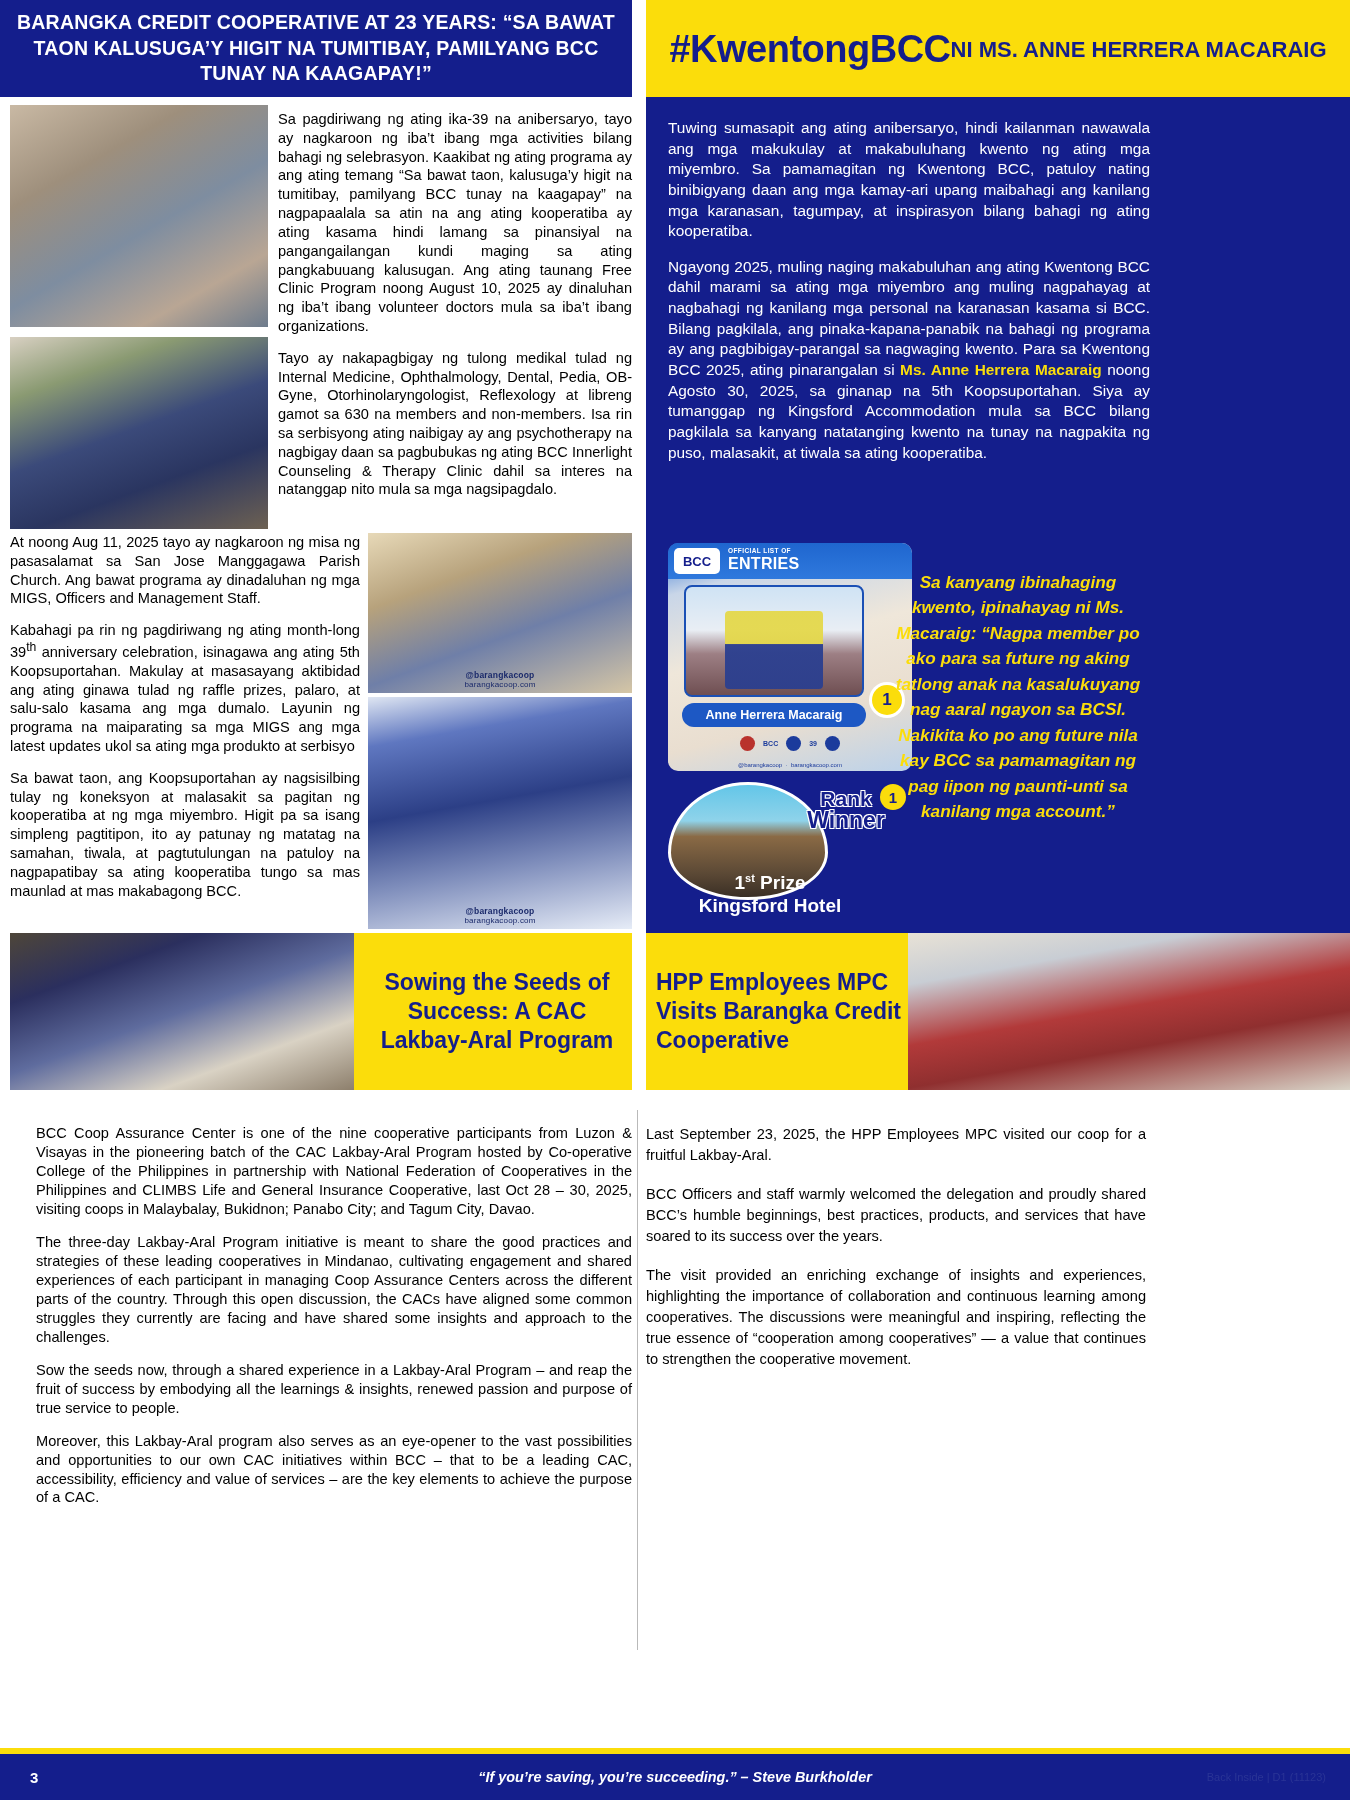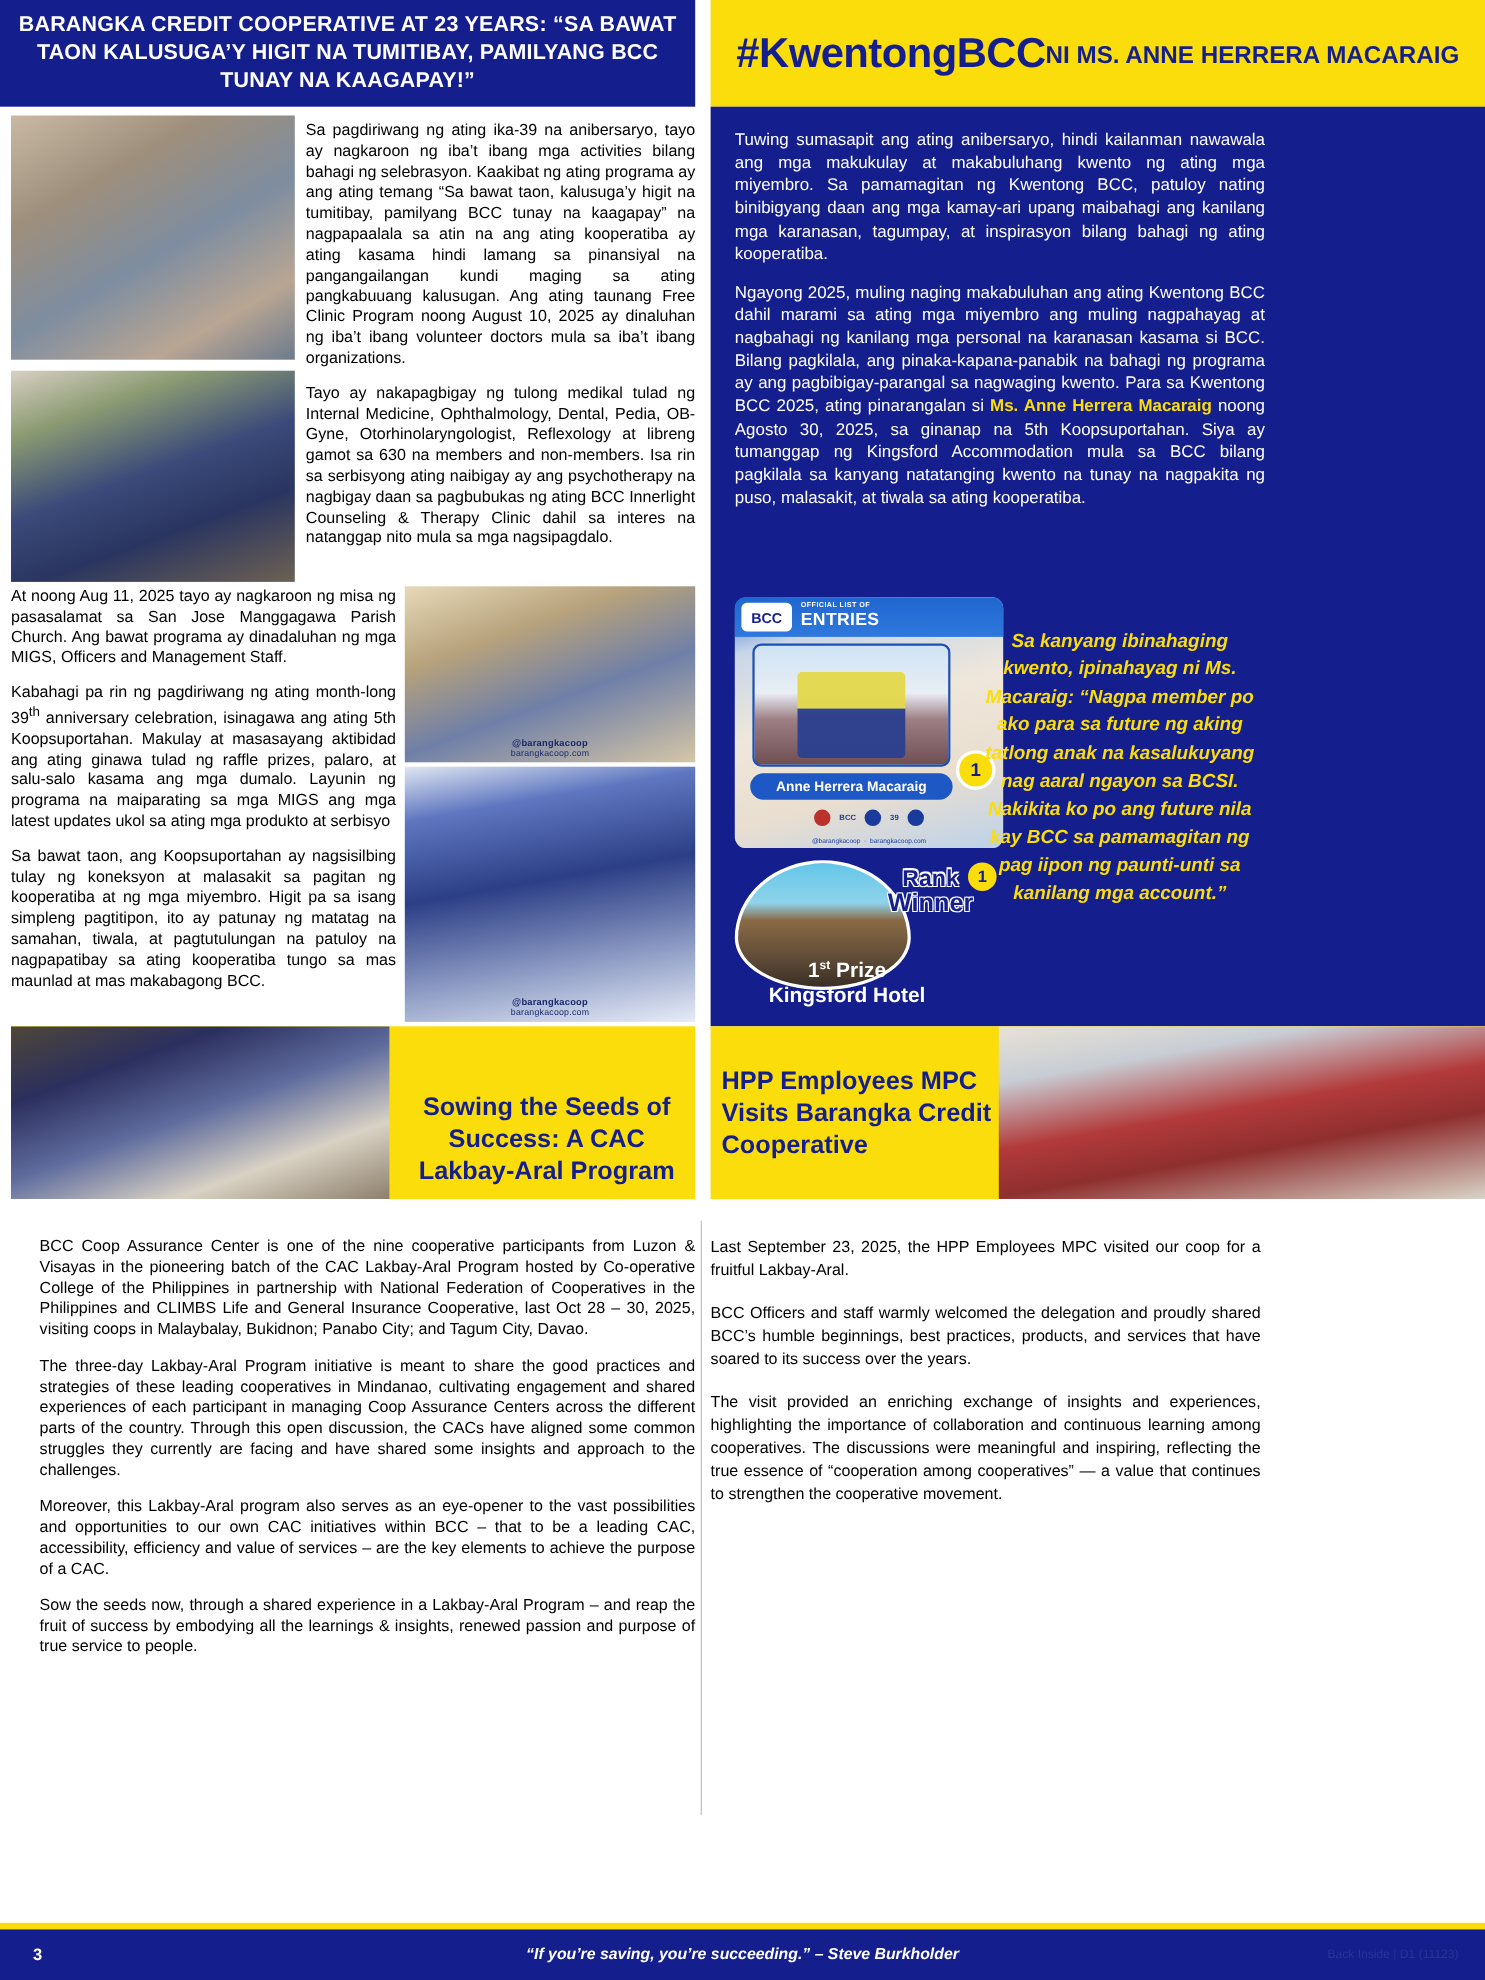--- a/index.html
+++ b/index.html
@@ -156,21 +156,21 @@
     position:absolute; left:10px; top:933px; width:622px; height:157px;
     background:#fbdd0b; overflow:hidden;
   }
   .sec-left .pic{
     position:absolute; left:0; top:0; width:344px; height:157px;
     background:linear-gradient(160deg,#4e4639 0%,#2b2f5e 25%,#5f6c9e 50%,#d9d2c4 75%,#8d7f6c 100%);
   }
   .sec-left .ttl{
     position:absolute; left:352px; top:0; width:270px; height:157px;
     display:flex; align-items:center; justify-content:center;
-    color:#141e8c; font-weight:bold; font-size:23px; line-height:1.26; text-align:center;margin-top:24px;
+    color:#141e8c; font-weight:bold; font-size:23px; line-height:1.26; text-align:center;
   }
   .sec-right{
     position:absolute; left:646px; top:933px; width:704px; height:157px;
     background:#fbdd0b; overflow:hidden;
   }
   .sec-right .ttl{
     position:absolute; left:10px; top:0; width:246px; height:157px;
     display:flex; align-items:center; justify-content:center;
     color:#141e8c; font-weight:bold; font-size:23px; line-height:1.26; text-align:left;
   }
@@ -310,22 +310,22 @@
   <div class="sec-right">
     <div class="ttl">HPP Employees MPC Visits Barangka Credit Cooperative</div>
     <div class="pic"></div>
   </div>
 
   <div class="vdiv"></div>
 
   <div class="art-left">
     <p>BCC Coop Assurance Center is one of the nine cooperative participants from Luzon &amp; Visayas in the pioneering batch of the CAC Lakbay-Aral Program hosted by Co-operative College of the Philippines in partnership with National Federation of Cooperatives in the Philippines and CLIMBS Life and General Insurance Cooperative, last Oct 28 – 30, 2025, visiting coops in Malaybalay, Bukidnon; Panabo City; and Tagum City, Davao.</p>
     <p>The three-day Lakbay-Aral Program initiative is meant to share the good practices and strategies of these leading cooperatives in Mindanao, cultivating engagement and shared experiences of each participant in managing Coop Assurance Centers across the different parts of the country. Through this open discussion, the CACs have aligned some common struggles they currently are facing and have shared some insights and approach to the challenges.</p>
+    <p>Sow the seeds now, through a shared experience in a Lakbay-Aral Program – and reap the fruit of success by embodying all the learnings &amp; insights, renewed passion and purpose of true service to people.</p>
     <p>Moreover, this Lakbay-Aral program also serves as an eye-opener to the vast possibilities and opportunities to our own CAC initiatives within BCC – that to be a leading CAC, accessibility, efficiency and value of services – are the key elements to achieve the purpose of a CAC.</p>
-    <p>Sow the seeds now, through a shared experience in a Lakbay-Aral Program – and reap the fruit of success by embodying all the learnings &amp; insights, renewed passion and purpose of true service to people.</p>
   </div>
 
   <div class="art-right">
     <p>Last September 23, 2025, the HPP Employees MPC visited our coop for a fruitful Lakbay-Aral.</p>
     <p>BCC Officers and staff warmly welcomed the delegation and proudly shared BCC’s humble beginnings, best practices, products, and services that have soared to its success over the years.</p>
     <p>The visit provided an enriching exchange of insights and experiences, highlighting the importance of collaboration and continuous learning among cooperatives. The discussions were meaningful and inspiring, reflecting the true essence of “cooperation among cooperatives” — a value that continues to strengthen the cooperative movement.</p>
   </div>
 
   <div class="footer-line"></div>
   <div class="footer">

